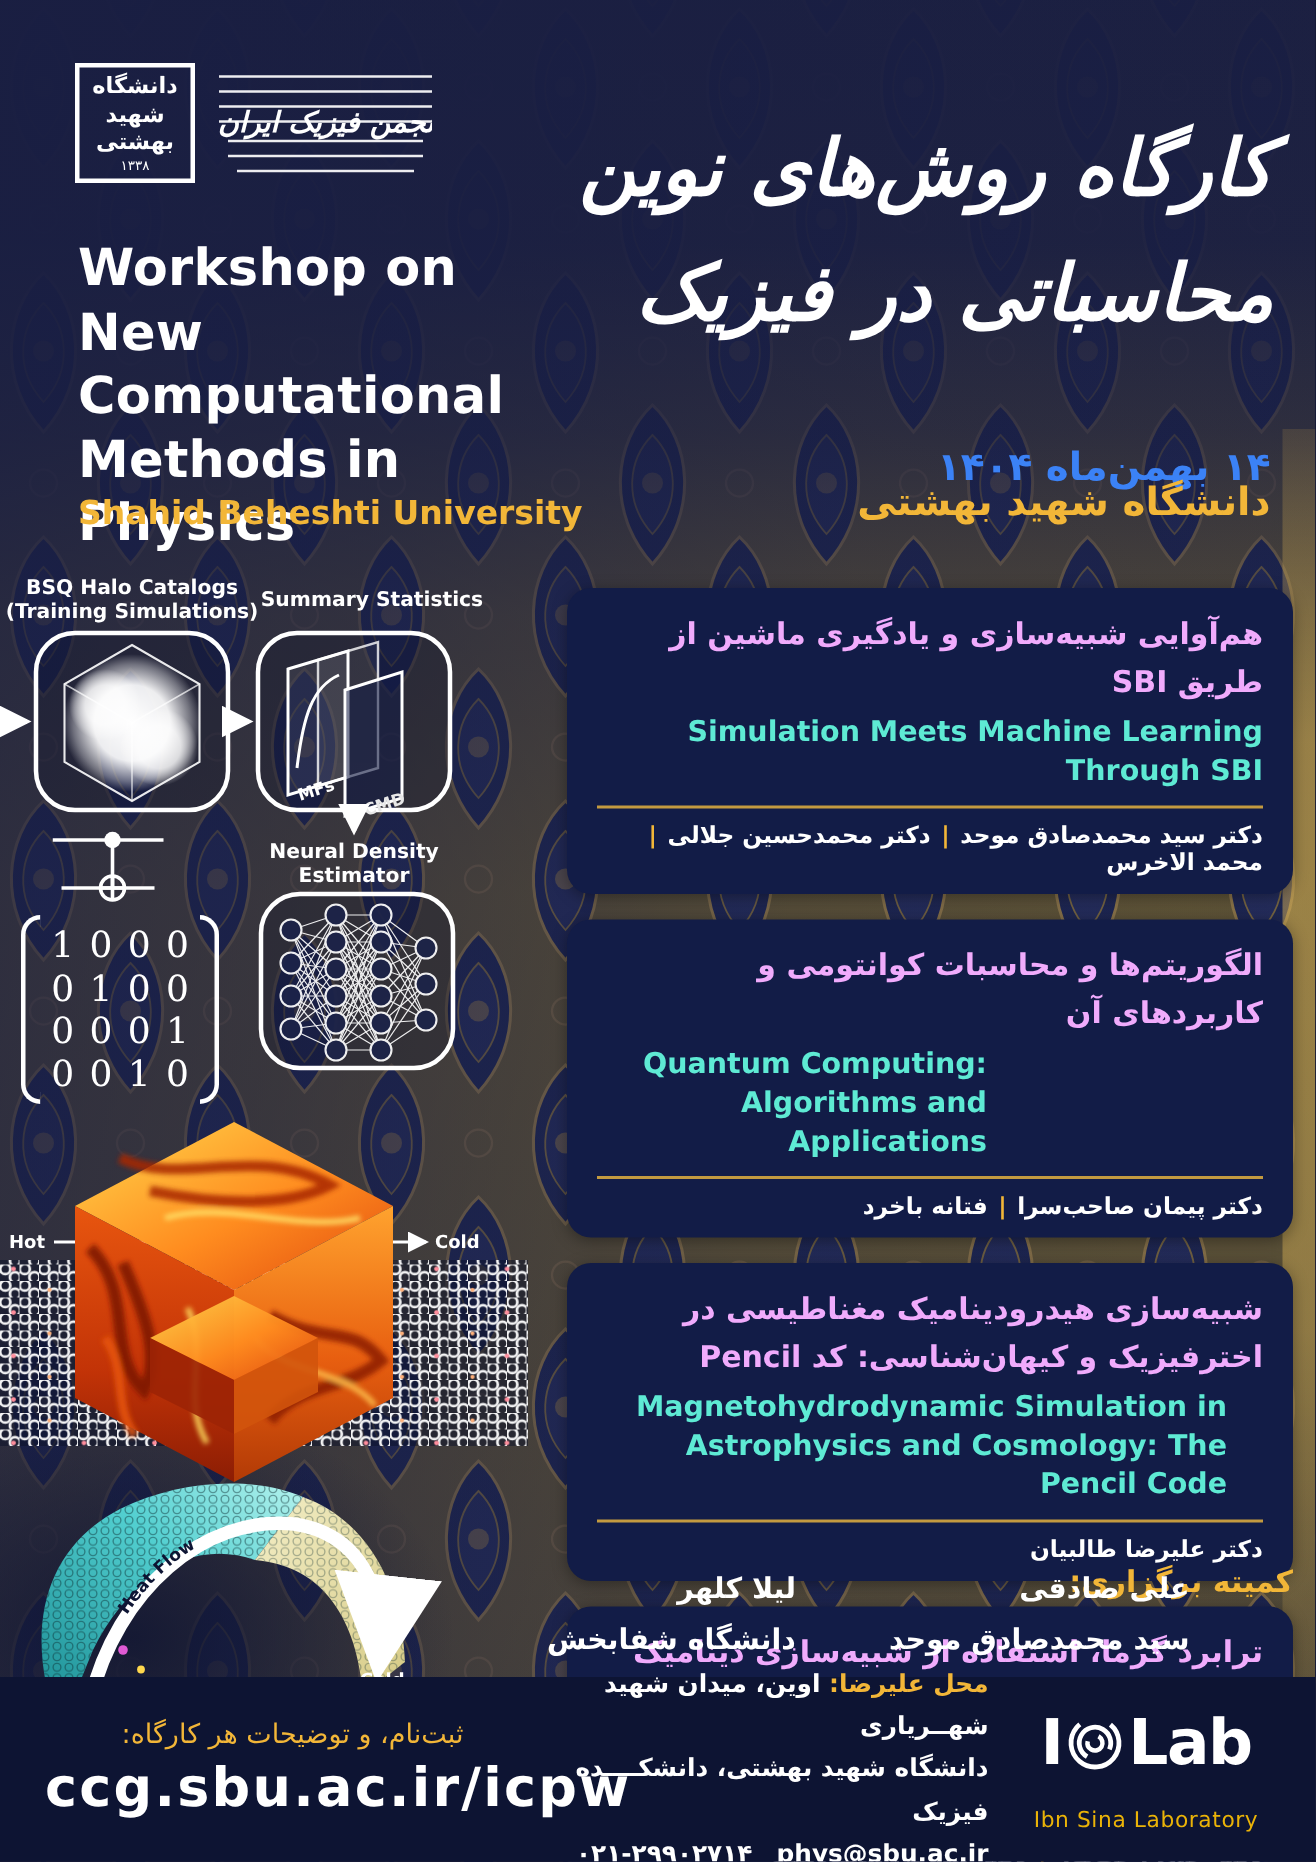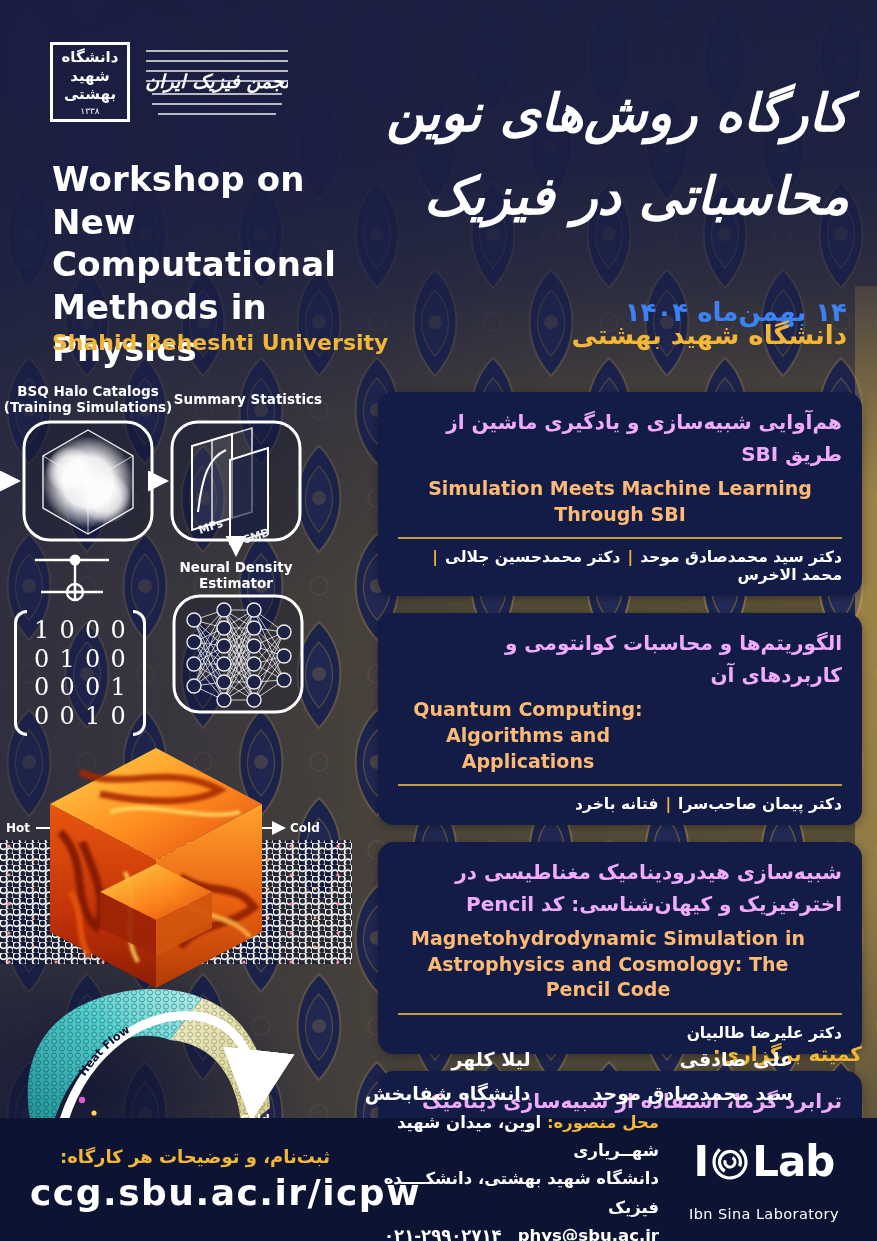--- a/index.html
+++ b/index.html
@@ -56,46 +56,46 @@
   .matrix .cells { flex:1; display:flex; flex-direction:column; justify-content:space-around; padding:6px 2px; }
   .matrix .mrow { display:flex; justify-content:space-around; color:#fff; font-family:"DejaVu Serif","Liberation Serif",serif; font-size:24px; }
   .fig-band { left:0; top:810px; }
   .fig-cube { left:30px; top:742px; z-index:3; }
   .fig-arch { left:2px; top:982px; z-index:2; }
   svg text { font-family:"DejaVu Sans","Liberation Sans",sans-serif; }
   
   .cards { position:absolute; left:378px; top:392px; width:484px; z-index:3; display:flex; flex-direction:column; gap:17px; }
   .card { background:#121c47; border-radius:16px; padding:14px 20px 12px; box-shadow:0 2px 10px rgba(0,0,0,.35); }
   .card-title-fa { direction:rtl; text-align:right; color:#f0abfc; font-size:20px; font-weight:bold; line-height:1.6; }
-  .card-title-en { text-align:center; color:#fdba74; font-size:19px; font-weight:bold; line-height:1.35; margin-top:6px; }
+  .card-title-en { text-align:right; color:#5eead4; font-size:19px; font-weight:bold; line-height:1.35; margin-top:6px; }
   .card-divider { border:none; border-top:2px solid #c39a40; margin:10px 0 9px; }
   .card-speakers { direction:rtl; text-align:right; color:#fff; font-size:15.5px; font-weight:bold; }
   .sep { color:#f2b638; padding:0 7px; font-weight:bold; }
   
   .committee-heading { position:absolute; right:15px; top:1012px; z-index:3; direction:rtl; color:#f2b638; font-size:20px; font-weight:bold;margin-top:30px; }
   .committee-names {
     position:absolute; right:84px; top:1048px; z-index:3; direction:rtl;
     display:grid; grid-template-columns:auto auto; column-gap:62px; row-gap:12px;
     color:#fff; font-size:19px; font-weight:bold; text-align:right;
   }
   
   .footer {
     position:absolute; left:0; bottom:0; width:877px; height:123px; z-index:5;
     background:#0d1433; display:flex; align-items:center; padding:0 24px 0 30px; gap:16px;
   }
   .f-left { width:330px; text-align:center; }
-  .f-reg { direction:rtl; color:#f2b638; font-size:18px; font-weight:bold; margin-bottom:5px; }
+  .f-reg { direction:rtl; color:#f2b638; font-size:18px; font-weight:normal; margin-bottom:5px; }
   .f-url { color:#fff; font-size:36px; font-weight:bold; letter-spacing:1.5px; }
   .f-mid { flex:1; direction:rtl; text-align:right; color:#fff; font-size:16.5px; font-weight:bold; line-height:1.7; }
   .f-mid .lbl { color:#f2b638; }
   .f-contact { display:flex; flex-direction:row-reverse; justify-content:space-between; padding-left:8px; }
   .f-islab { width:178px; text-align:center; color:#fff; }
   .islab-row { display:flex; align-items:center; justify-content:center; gap:2px; }
   .islab-row .big { font-size:42px; font-weight:bold; letter-spacing:-1px; }
-  .islab-sub { font-size:14.5px; margin-top:20px; letter-spacing:.4px; color:#ffffff; }
+  .islab-sub { font-size:14.5px; margin-top:20px; letter-spacing:.4px; color:#eab308; }
 </style>
 </head>
 <body>
 
 <div class="poster">
 
   <svg class="bg-pattern" width="877" height="1241" viewBox="0 0 877 1241">
     <defs>
       <pattern id="boteh" width="116" height="176" patternUnits="userSpaceOnUse">
         <rect width="116" height="176" fill="#84702f"></rect>
@@ -460,21 +460,21 @@
     <div>سید محمدصادق موحد</div>
     <div>دانشگاه شفابخش</div>
   </div>
 
   <div class="footer">
     <div class="f-left">
       <div class="f-reg">ثبت‌نام، و توضیحات هر کارگاه:</div>
       <div class="f-url">ccg.sbu.ac.ir/icpw</div>
     </div>
     <div class="f-mid">
-      <div><span class="lbl">محل منصوره:</span> <span>اوین، میدان شهید شهــریاری</span></div>
+      <div><span class="lbl">محل علیرضا:</span> <span>اوین، میدان شهید شهــریاری</span></div>
       <div>دانشگاه شهید بهشتی، دانشکــــده فیزیک</div>
       <div class="f-contact">
         <span dir="rtl">۰۲۱-۲۹۹۰۲۷۱۴</span>
         <span>phys@sbu.ac.ir</span>
       </div>
     </div>
     <div class="f-islab">
       <div class="islab-row">
         <span class="big">I</span>
         <svg width="40" height="42" viewBox="0 0 40 42">

